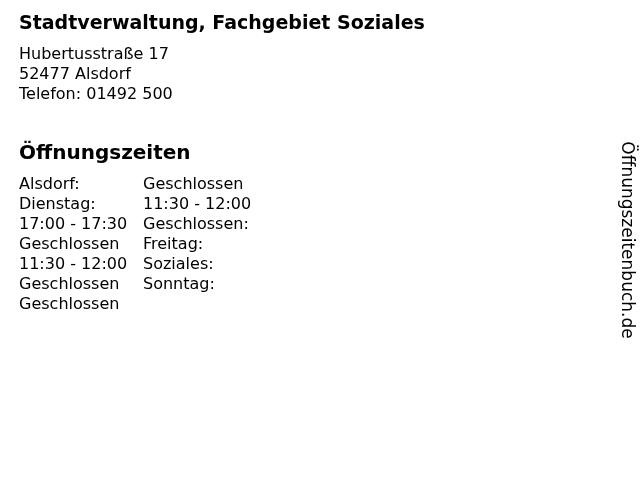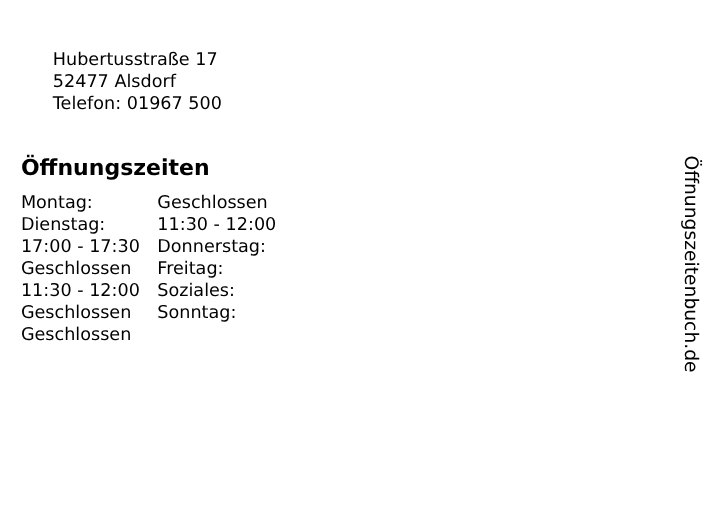--- a/index.html
+++ b/index.html
@@ -28,21 +28,20 @@
     font-weight: bold;
     line-height: 24px;
     white-space: nowrap;
   }
   .address-block {
     position: absolute;
     left: 19px;
     top: 44px;
     font-size: 16px;
     line-height: 20px;
-    margin-left: 29px;
   }
   .address-block div {
     white-space: nowrap;
   }
   .oh-heading {
     position: absolute;
     left: 19px;
     top: 142px;
     font-size: 20px;
     font-weight: bold;
@@ -72,36 +71,37 @@
     font-size: 17px;
     line-height: 19px;
     white-space: nowrap;
   }
 </style>
 </head>
 <body>
 
 <div class="canvas">
 
+  <div class="title">Stadtverwaltung, Fachgebiet Soziales</div>
 
   <div class="address-block">
     <div>Hubertusstraße 17</div>
     <div>52477 Alsdorf</div>
-    <div>Telefon: 01967 500</div>
+    <div>Telefon: 01492 500</div>
   </div>
 
   <div class="oh-heading">Öffnungszeiten</div>
 
   <div class="oh-table">
-    <span>Montag:</span>
+    <span>Alsdorf:</span>
     <span>Geschlossen</span>
     <span>Dienstag:</span>
     <span>11:30 - 12:00</span>
     <span>17:00 - 17:30</span>
-    <span>Donnerstag:</span>
+    <span>Geschlossen:</span>
     <span>Geschlossen</span>
     <span>Freitag:</span>
     <span>11:30 - 12:00</span>
     <span>Soziales:</span>
     <span>Geschlossen</span>
     <span>Sonntag:</span>
     <span>Geschlossen</span>
   </div>
 
   <div class="watermark">Öffnungszeitenbuch.de</div>

